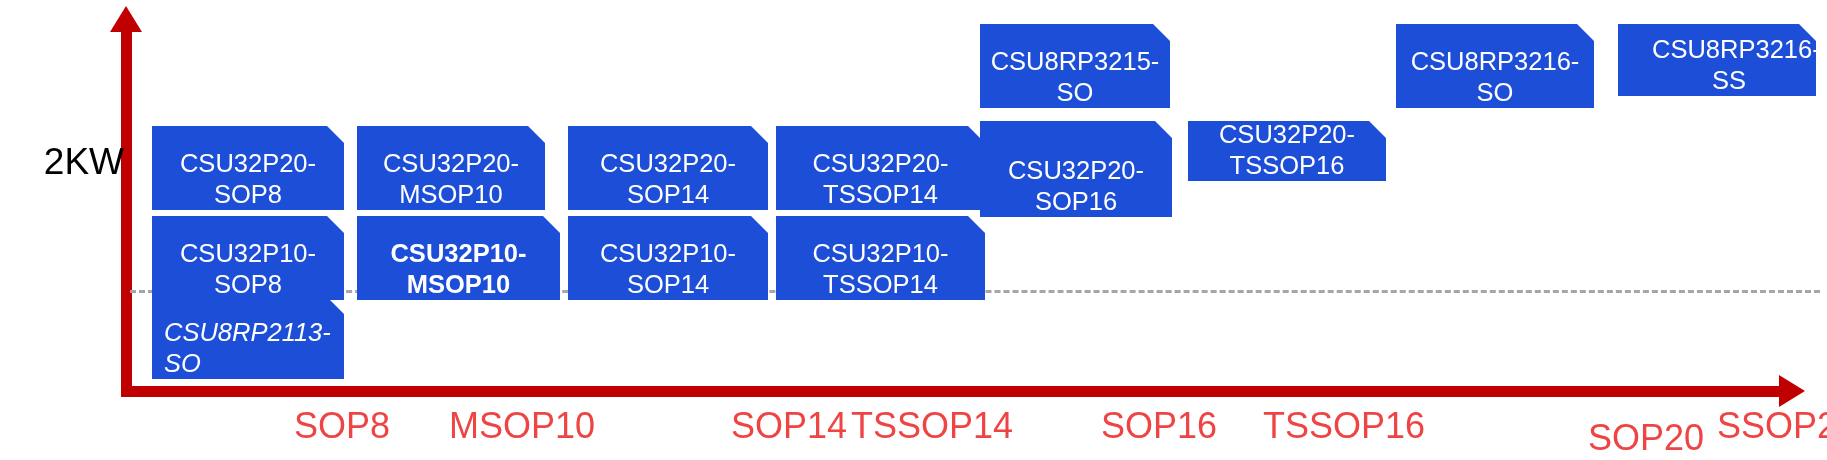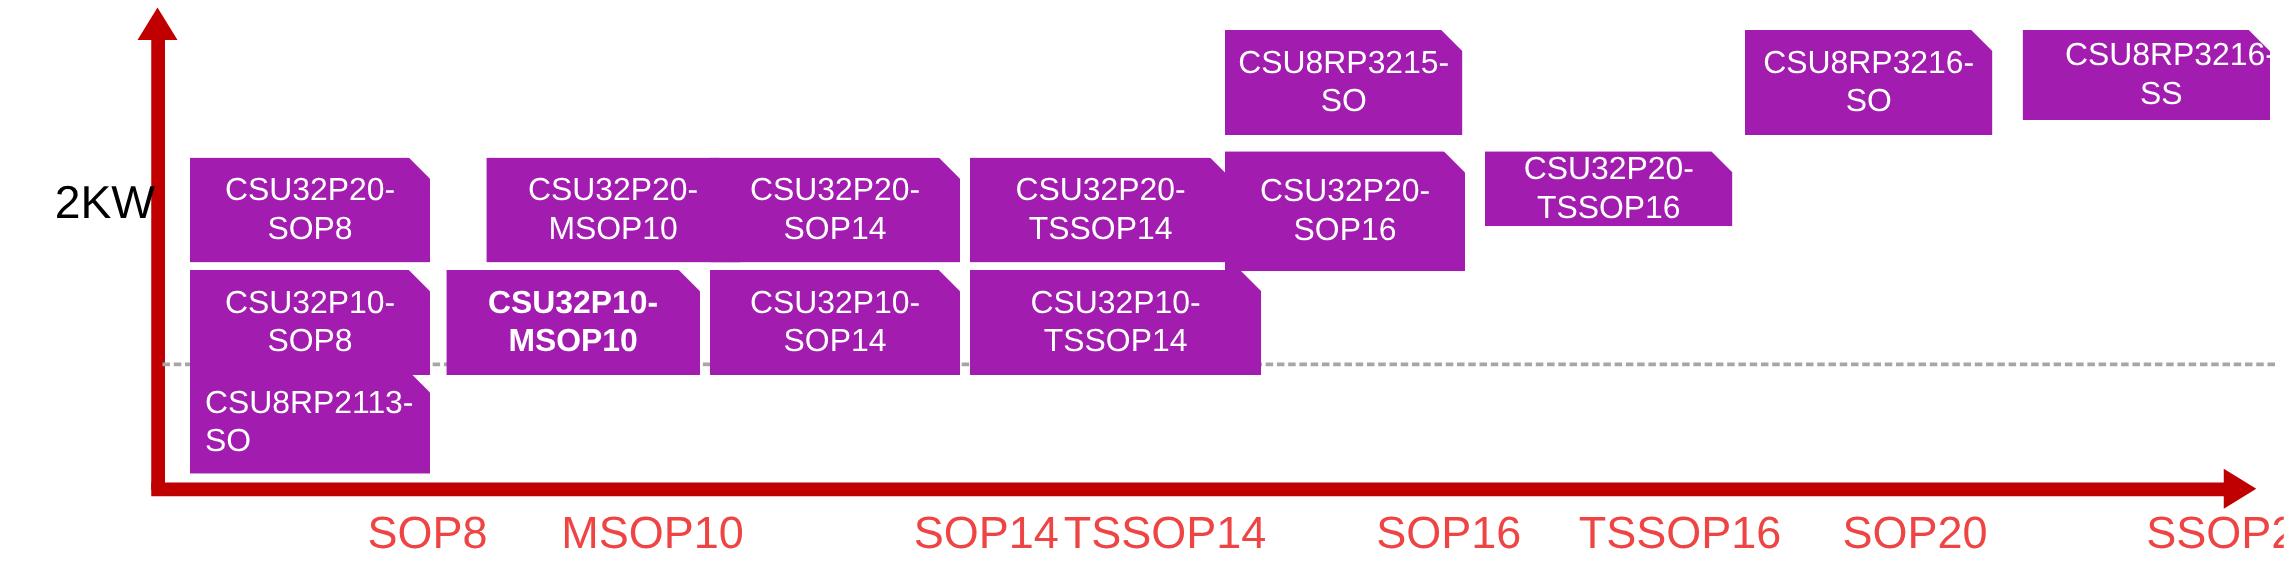--- a/index.html
+++ b/index.html
@@ -88,38 +88,39 @@
     color: #ef4444;
     font-size: 36px;
     line-height: 44px;
     white-space: nowrap;
   }
 
   
   .part-box {
     position: absolute;
     box-sizing: border-box;
-    background: #a21caf;
+    background: #1d4ed8;
     color: #FFFFFF;
     font-size: 25.5px;
     line-height: 31px;
     font-weight: normal;
     display: flex;
-    align-items: center;
+    align-items: flex-end;
     justify-content: center;
     text-align: center;
     padding: 0 10px;
     
     clip-path: polygon(0 0, calc(100% - 17px) 0, 100% 17px, 100% 100%, 0 100%);
     filter: drop-shadow(4px 5px 4px rgba(0,0,0,0.30));
   }
   .part-box.align-left {
     justify-content: flex-start;
     text-align: left;
     padding-left: 12px;
+    font-style: italic;
   }
   .part-box span { display: block; width: 100%; }
 </style>
 </head>
 <body>
 
 <div id="stage">
 
   <div class="axis-y-line"></div>
   <div class="axis-y-arrow"></div>
@@ -131,38 +132,38 @@
 
   <div class="ylabel" id="ylabel-2kw">2KW</div>
 
   <div id="xlabels">
       <div class="xlabel" style="left: 110px; width: 280px;">SOP8</div>
       <div class="xlabel" style="left: 315px; width: 280px;">MSOP10</div>
       <div class="xlabel" style="left: 525px; width: 322px;">SOP14</div>
       <div class="xlabel" style="left: 733px; width: 280px;">TSSOP14</div>
       <div class="xlabel" style="left: 937px; width: 280px;">SOP16</div>
       <div class="xlabel" style="left: 1145px; width: 280px;">TSSOP16</div>
-      <div class="xlabel" style="left: 1310px; width: 280px;">SOP20</div>
+      <div class="xlabel" style="left: 1424px; width: 280px; margin-top: 12px;">SOP20</div>
       <div class="xlabel" style="left: 1577px; width: 280px;">SSOP20</div>
     </div>
 
   <div id="boxes">
       <div class="part-box" style="left: 980px; top: 24px; width: 190px; height: 84px; z-index: 10;">
         <span>CSU8RP3215-SO</span>
       </div>
       <div class="part-box" style="left: 1396px; top: 24px; width: 198px; height: 84px; z-index: 11;">
         <span>CSU8RP3216-SO</span>
       </div>
       <div class="part-box" style="left: 1618px; top: 24px; width: 198px; height: 72px; z-index: 12; padding-left: 34px;">
         <span>CSU8RP3216-SS</span>
       </div>
       <div class="part-box" style="left: 152px; top: 126px; width: 192px; height: 84px; z-index: 13;">
         <span>CSU32P20-SOP8</span>
       </div>
-      <div class="part-box" style="left: 357px; top: 126px; width: 203px; height: 84px; z-index: 14; margin-left: 32px;">
+      <div class="part-box" style="left: 357px; top: 126px; width: 188px; height: 84px; z-index: 14;">
         <span>CSU32P20-MSOP10</span>
       </div>
       <div class="part-box" style="left: 568px; top: 126px; width: 200px; height: 84px; z-index: 15;">
         <span>CSU32P20-SOP14</span>
       </div>
       <div class="part-box" style="left: 776px; top: 126px; width: 209px; height: 84px; z-index: 16;">
         <span>CSU32P20-TSSOP14</span>
       </div>
       <div class="part-box" style="left: 980px; top: 121px; width: 192px; height: 96px; z-index: 17;">
         <span>CSU32P20-SOP16</span>
@@ -172,21 +173,21 @@
       </div>
       <div class="part-box" style="left: 152px; top: 216px; width: 192px; height: 84px; z-index: 19;">
         <span>CSU32P10-SOP8</span>
       </div>
       <div class="part-box" style="left: 357px; top: 216px; width: 203px; height: 84px; z-index: 20; font-weight: bold;">
         <span>CSU32P10-MSOP10</span>
       </div>
       <div class="part-box" style="left: 568px; top: 216px; width: 200px; height: 84px; z-index: 21;">
         <span>CSU32P10-SOP14</span>
       </div>
-      <div class="part-box" style="left: 776px; top: 216px; width: 233px; height: 84px; z-index: 22;">
+      <div class="part-box" style="left: 776px; top: 216px; width: 209px; height: 84px; z-index: 22;">
         <span>CSU32P10-TSSOP14</span>
       </div>
       <div class="part-box align-left" style="left: 152px; top: 297px; width: 192px; height: 82px; z-index: 23;">
         <span>CSU8RP2113-SO</span>
       </div>
     </div>
 
 </div>
 
 </body></html>

